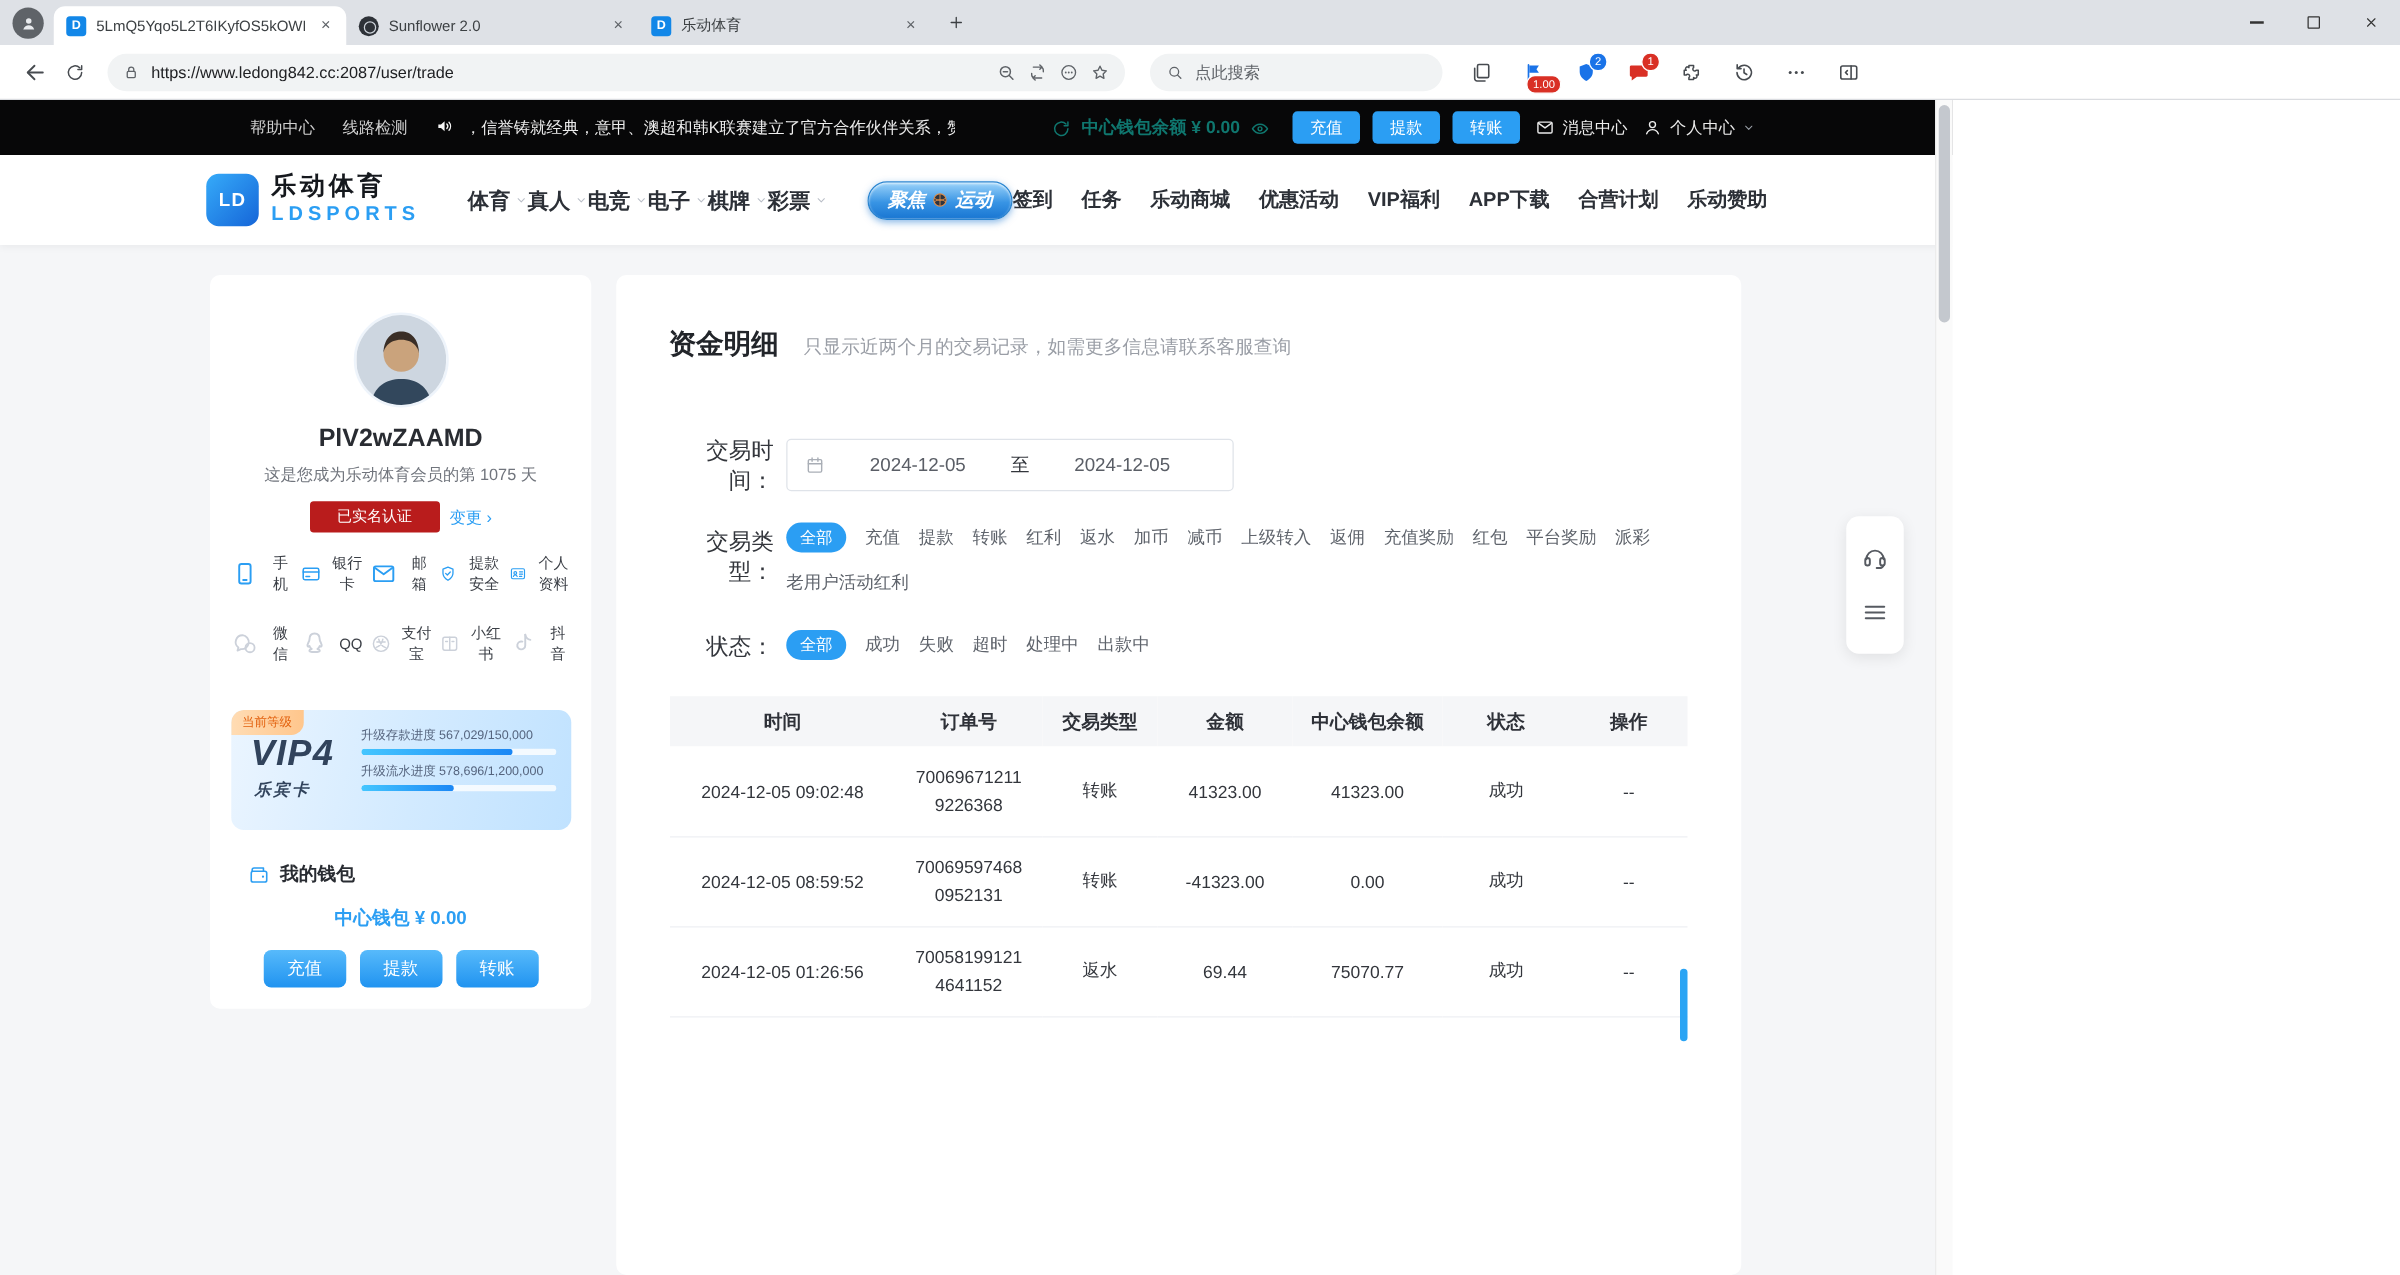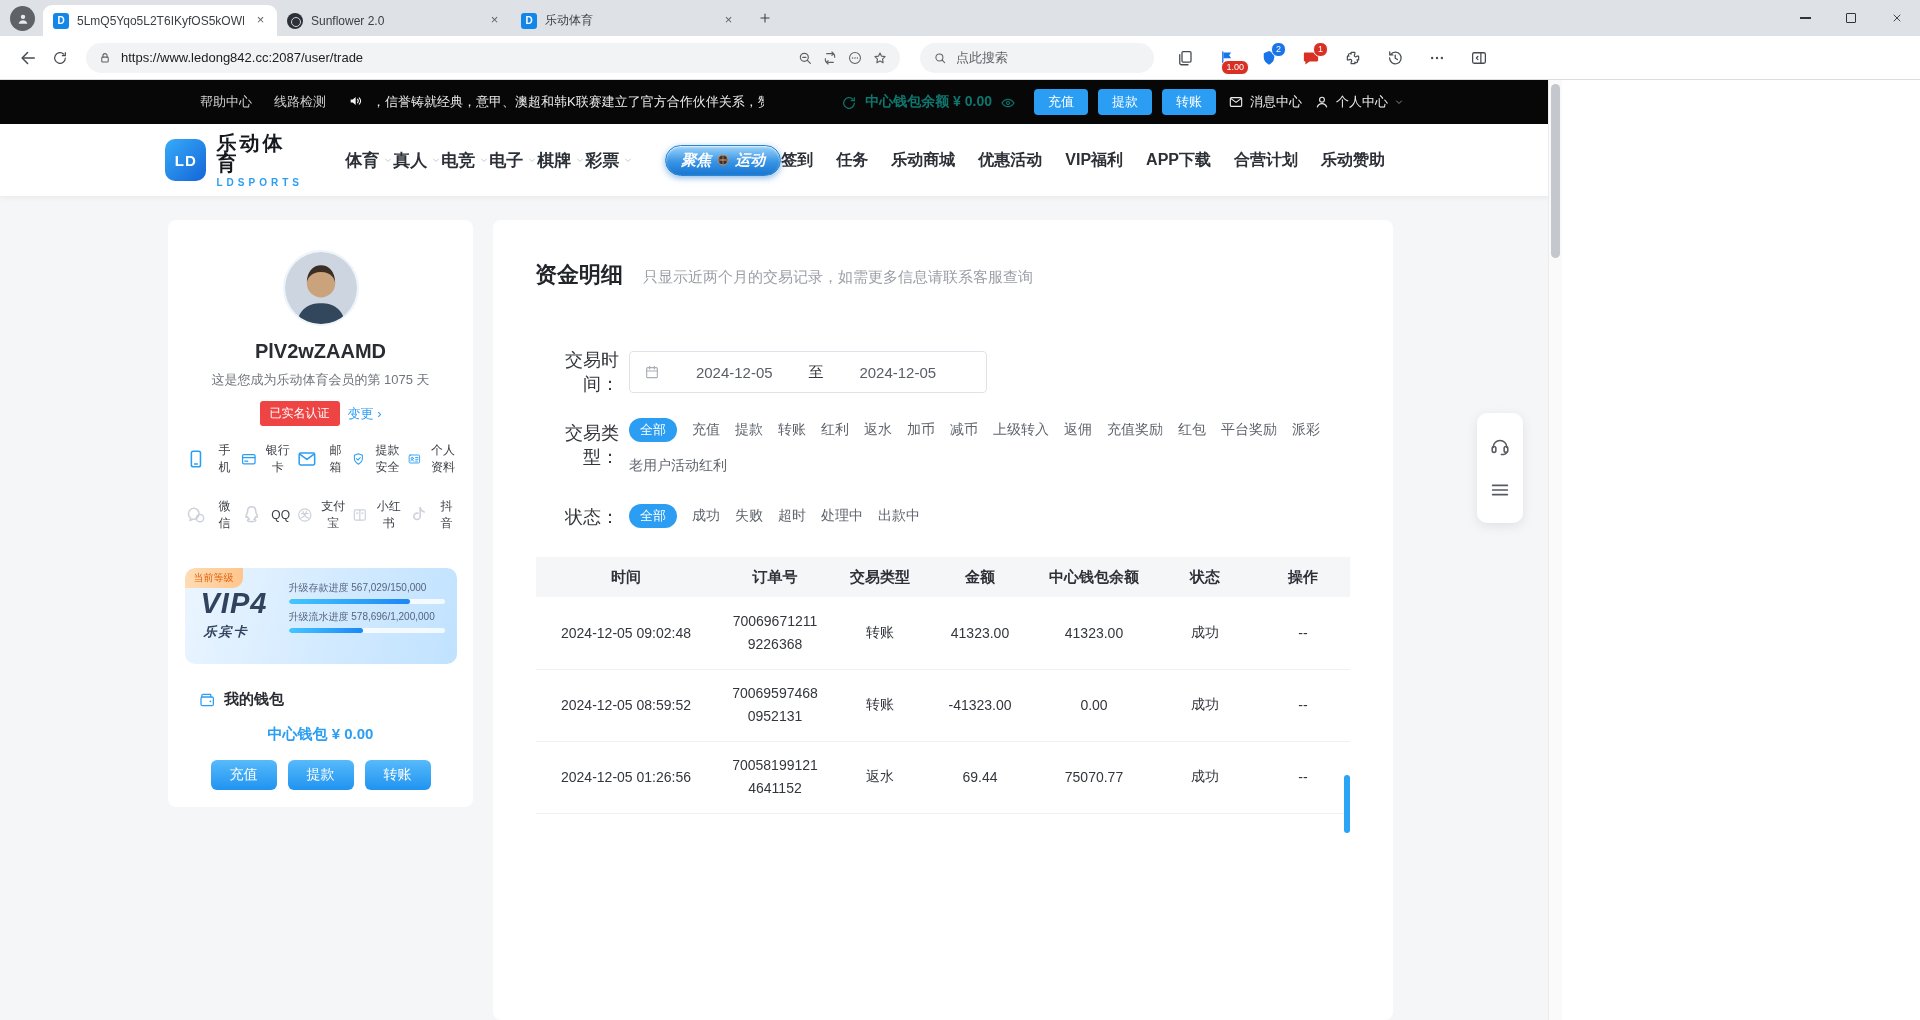--- a/index.html
+++ b/index.html
@@ -56,37 +56,37 @@
   .tb-spacer { flex: 1; }
   .tb-wallet { display: flex; align-items: flex-end; gap: 8px; color: #0f766e; font-size: 14px; font-weight: 700; margin-right: 18px; white-space: nowrap; }
   .tb-btn { background: #2b9ef3; color: #fff; font-size: 13px; height: 26px; padding: 0 14px; border-radius: 4px; border: 0; margin-right: 10px; display: flex; align-items: center; cursor: pointer; white-space: nowrap; }
   .tb-group { display: flex; align-items: center; gap: 6px; color: #ececec; margin-left: 12px; white-space: nowrap; cursor: pointer; }
 
   
   .sitenav { height: 72px; background: #fff; display: flex; align-items: center; padding: 0 177px 0 165px; box-shadow: 0 2px 6px rgba(0,0,0,.05); position: relative; z-index: 2; }
   .logo { display: flex; align-items: center; gap: 10px; margin-right: 38px; cursor: pointer; }
   .logo-ic { width: 42px; height: 42px; border-radius: 10px; background: linear-gradient(135deg, #36abf9, #1565d8); color: #fff; font-weight: 900; font-size: 15px; display: flex; align-items: center; justify-content: center; letter-spacing: 1px; }
   .logo-cn { font-size: 20px; font-weight: 900; color: #15181d; letter-spacing: 3px; line-height: 1; }
-  .logo-en { font-size: 10px; color: #2b9ef3; font-weight: 700; letter-spacing: 4px; margin-top: 4px; }
+  .logo-en { font-size: 16px; color: #2b9ef3; font-weight: 700; letter-spacing: 4px; margin-top: 4px; }
   .menu { display: flex; align-items: center; }
   .menu-item { display: flex; align-items: center; gap: 4px; font-size: 17px; font-weight: 600; color: #2c3037; cursor: pointer; white-space: nowrap; }
   .chev { color: #b9bec7; }
   .focus-btn { margin-left: 32px; height: 31px; padding: 0 15px; border-radius: 17px; border: 1px solid #2a84cf; background: linear-gradient(180deg, #9bd3fa 0%, #3894e4 55%, #1976d2 100%); box-shadow: 0 2px 6px rgba(25,118,210,.5), inset 0 1px 2px rgba(255,255,255,.75); color: #fff; font-weight: 800; font-style: italic; font-size: 15px; display: flex; align-items: center; gap: 5px; cursor: pointer; white-space: nowrap; }
   .navlinks { margin-left: auto; display: flex; gap: 23px; }
   .navlink { font-size: 16px; font-weight: 600; color: #2c3037; cursor: pointer; white-space: nowrap; }
 
   
   .content { position: relative; height: 824px; }
 
   .profile-card { position: absolute; left: 168px; top: 24px; width: 305px; height: 587px; background: #fff; border-radius: 8px; }
   .avatar { width: 76px; height: 76px; border-radius: 50%; margin: 30px auto 0; overflow: hidden; border: 2px solid #eef4fb; }
   .uname { margin-top: 14px; text-align: center; font-size: 20px; font-weight: 700; color: #292c32; }
   .udays { margin-top: 8px; text-align: center; font-size: 13px; color: #71757d; }
   .ubadges { margin-top: 12px; display: flex; justify-content: center; align-items: center; gap: 8px; }
-  .verify { background: #ef4444; color: #fff; font-size: 12px; padding: 4px 10px; border-radius: 3px; }
+  .verify { background: #b91c1c; color: #fff; font-size: 12px; padding: 4px 22px; border-radius: 3px; }
   .change { color: #2b9ef3; font-size: 13px; cursor: pointer; }
   .bindrow { margin: 16px auto 0; width: 272px; display: flex; justify-content: space-between; }
   .bindrow.r2 { margin-top: 22px; }
   .bind { width: 50px; display: flex; flex-direction: row; align-items: center; gap: 8px; font-size: 12px; color: #3b3f46; text-align: center; cursor: pointer; }
   .bind .bic { color: #2b9ef3; }
   .bindrow.r2 .bic { color: #ccd1da; }
   .vipbox { margin: 36px auto 0; width: 272px; height: 96px; border-radius: 10px; background: linear-gradient(105deg, #ebf5ff 0%, #d2eaff 55%, #c0e2ff 100%); position: relative; overflow: hidden; }
   .viptag { position: absolute; top: 0; left: 0; background: linear-gradient(90deg, #ffdcb4, #ffc68c); color: #e2600d; font-size: 10px; padding: 3px 9px; border-radius: 10px 0 10px 0; }
   .viplvl { position: absolute; left: 16px; top: 19px; font-size: 29px; font-weight: 900; font-style: italic; color: #31435c; letter-spacing: 1px; }
   .vipname { position: absolute; left: 19px; top: 55px; font-size: 13px; font-weight: 700; font-style: italic; color: #31435c; letter-spacing: 2px; }

